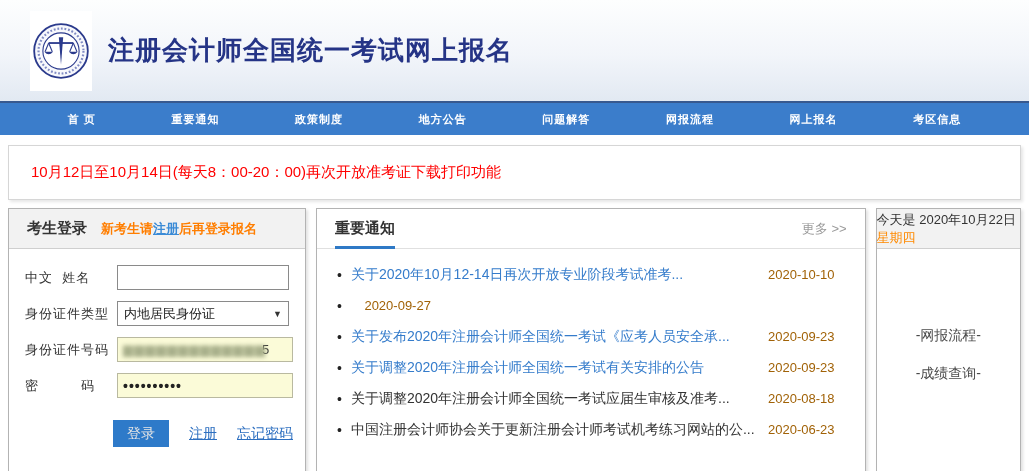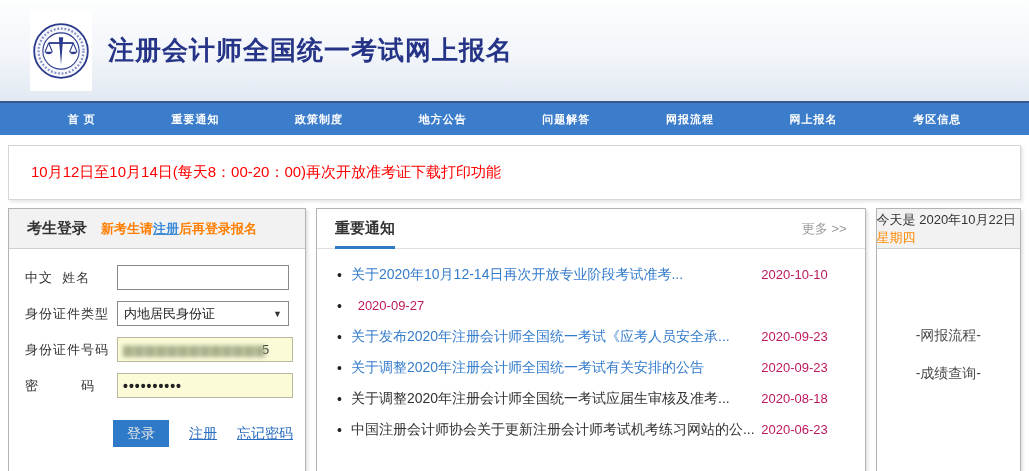--- a/index.html
+++ b/index.html
@@ -113,21 +113,21 @@
   }
   .more-link { font-size: 13px; color: #9a9a9a; cursor: pointer; }
   .notices-list { padding: 10px 30px 0 20px; flex: 1; }
   .notice-row { display: flex; align-items: center; height: 31px; }
   .bullet { color: #222; font-size: 14px; margin-right: 9px; flex: 0 0 auto; }
   .notice-text {
     flex: 1; font-size: 14px; color: #333; white-space: nowrap;
     overflow: hidden; cursor: pointer;
   }
   .notice-text.is-link { color: #357ccb; }
-  .notice-date { flex: 0 0 80px; text-align: center; font-size: 13px; color: #be185d; }
+  .notice-date { flex: 0 0 80px; text-align: right; font-size: 13px; color: #a16207; }
 
   
   .today-panel { width: 222px; }
   .today-panel .panel-header { justify-content: center; }
   .today-text { font-size: 13px; color: #333; }
   .today-weekday { color: #ff8a00; }
   .today-body {
     flex: 1; display: flex; flex-direction: column; align-items: center;
     padding-top: 78px; gap: 20px;
   }

